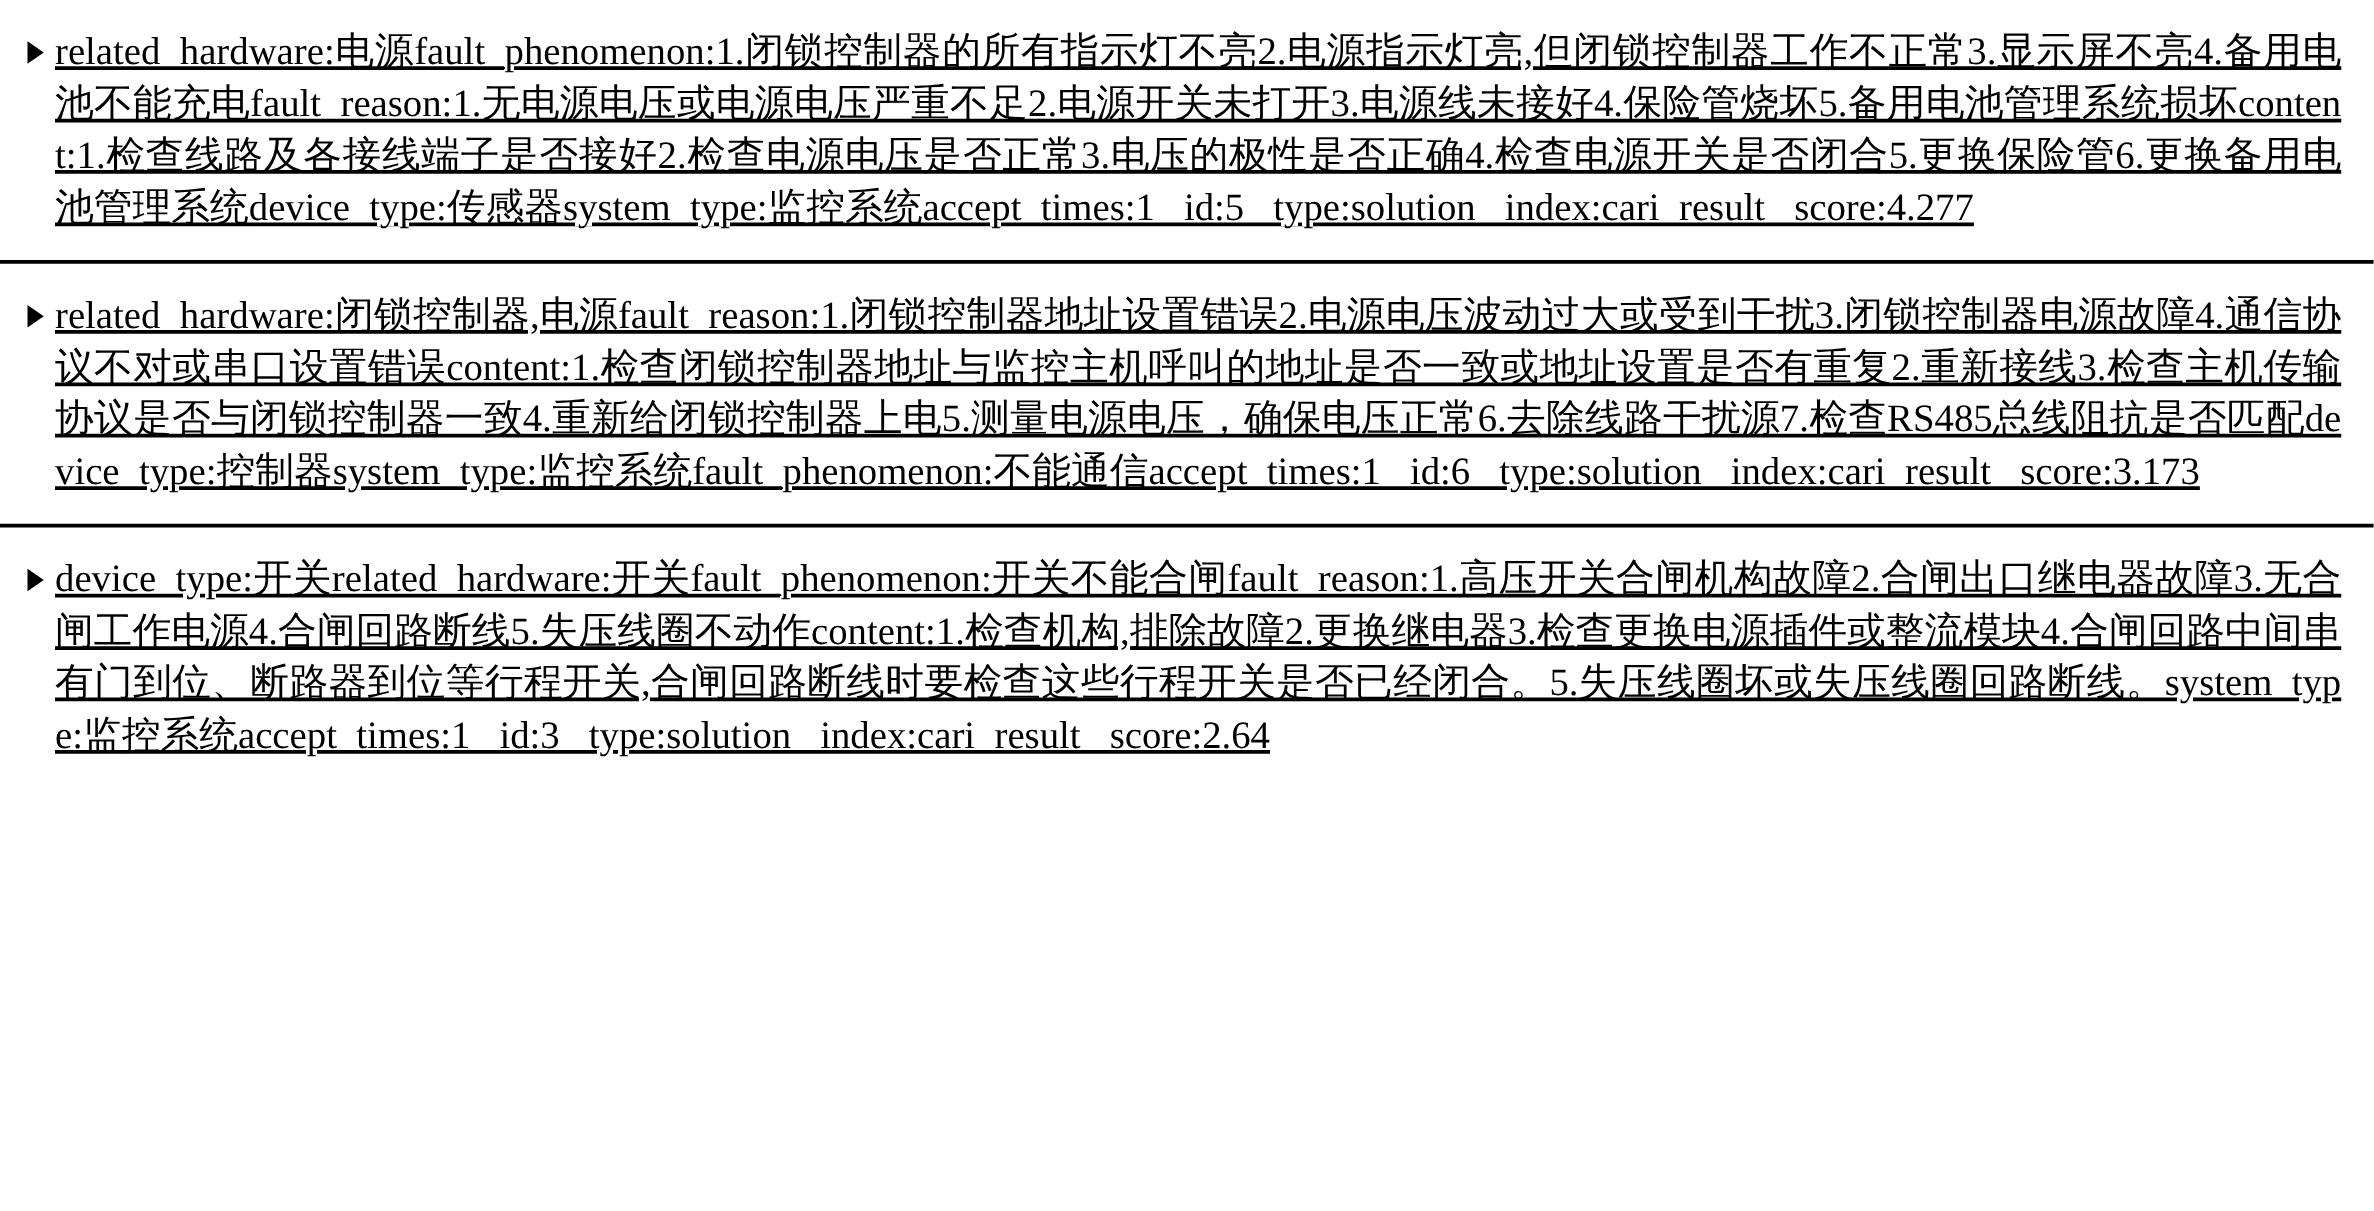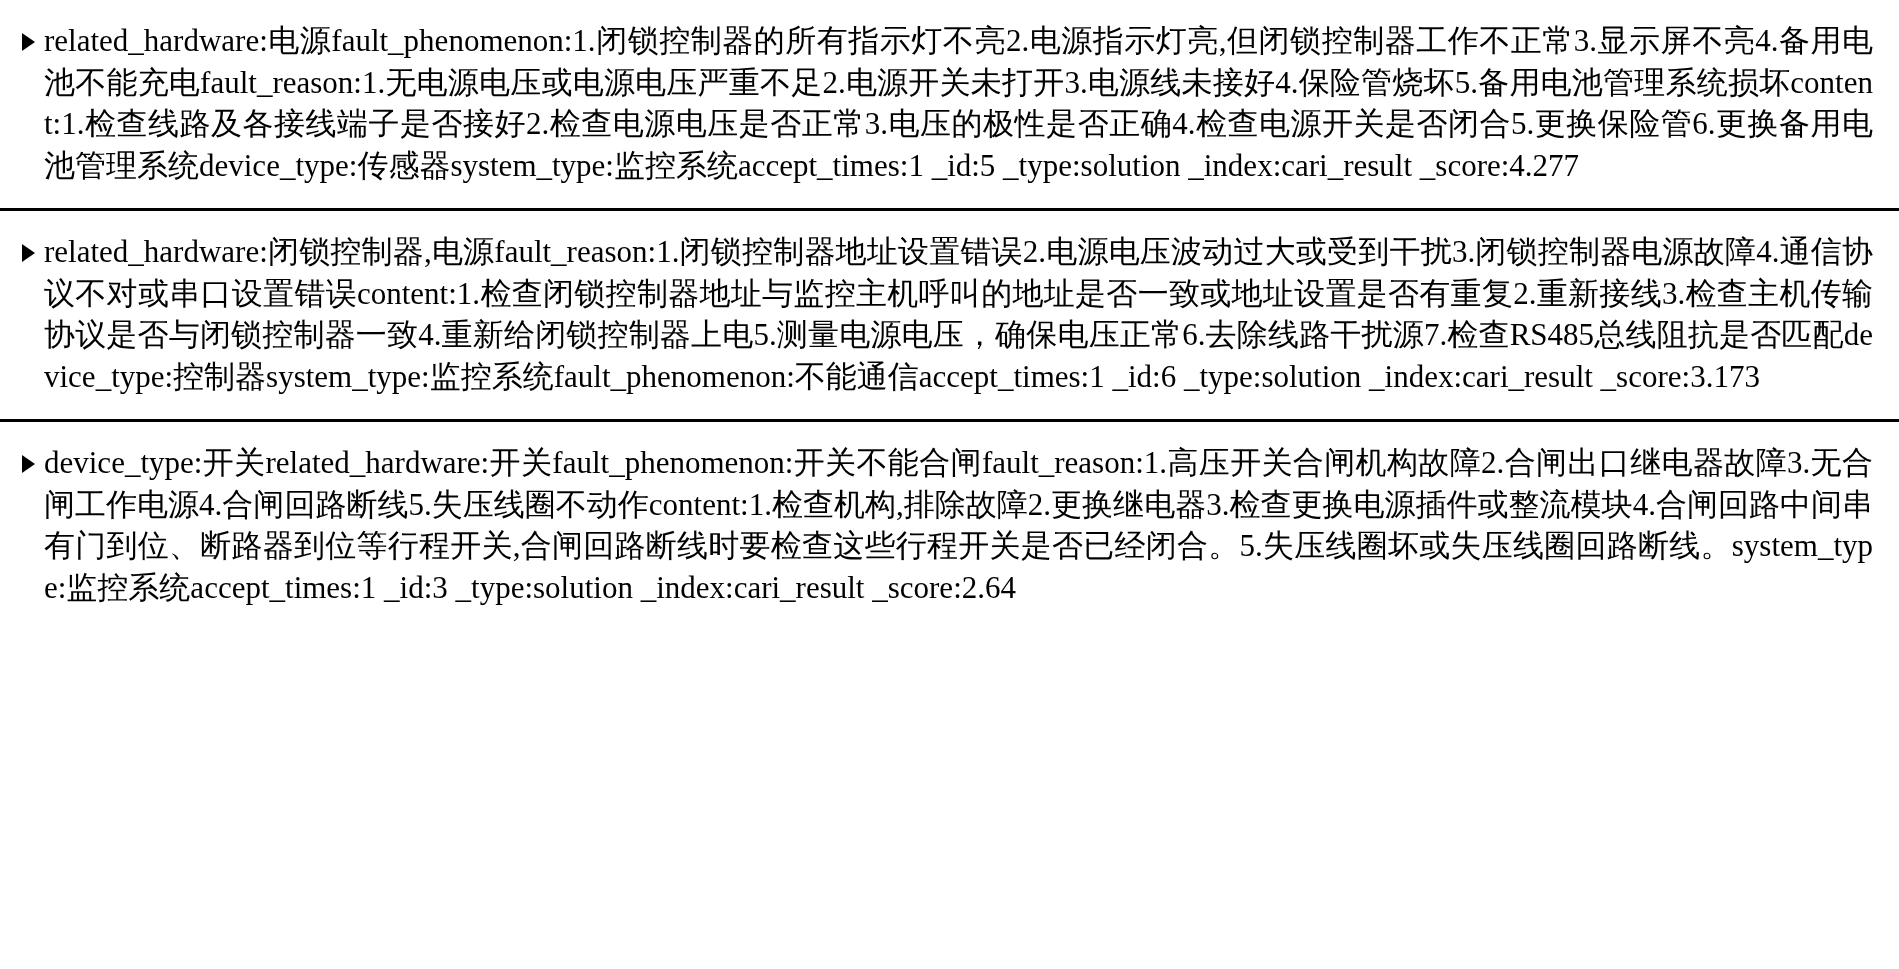--- a/index.html
+++ b/index.html
@@ -10,20 +10,21 @@
   body {
     width: 1899px;
     min-height: 969px;
     font-family: "Liberation Serif", "DejaVu Serif", serif;
     color: #000000;
   }
   .results {
     width: 1899px;
     box-sizing: border-box;
     padding: 0;
+    text-decoration: underline;
   }
   .result-item {
     display: flex;
     align-items: flex-start;
     box-sizing: border-box;
     padding: 20px 26px 22px 22px;
     border-bottom: 3px solid #000000;
   }
   .result-item.last {
     border-bottom: none;

